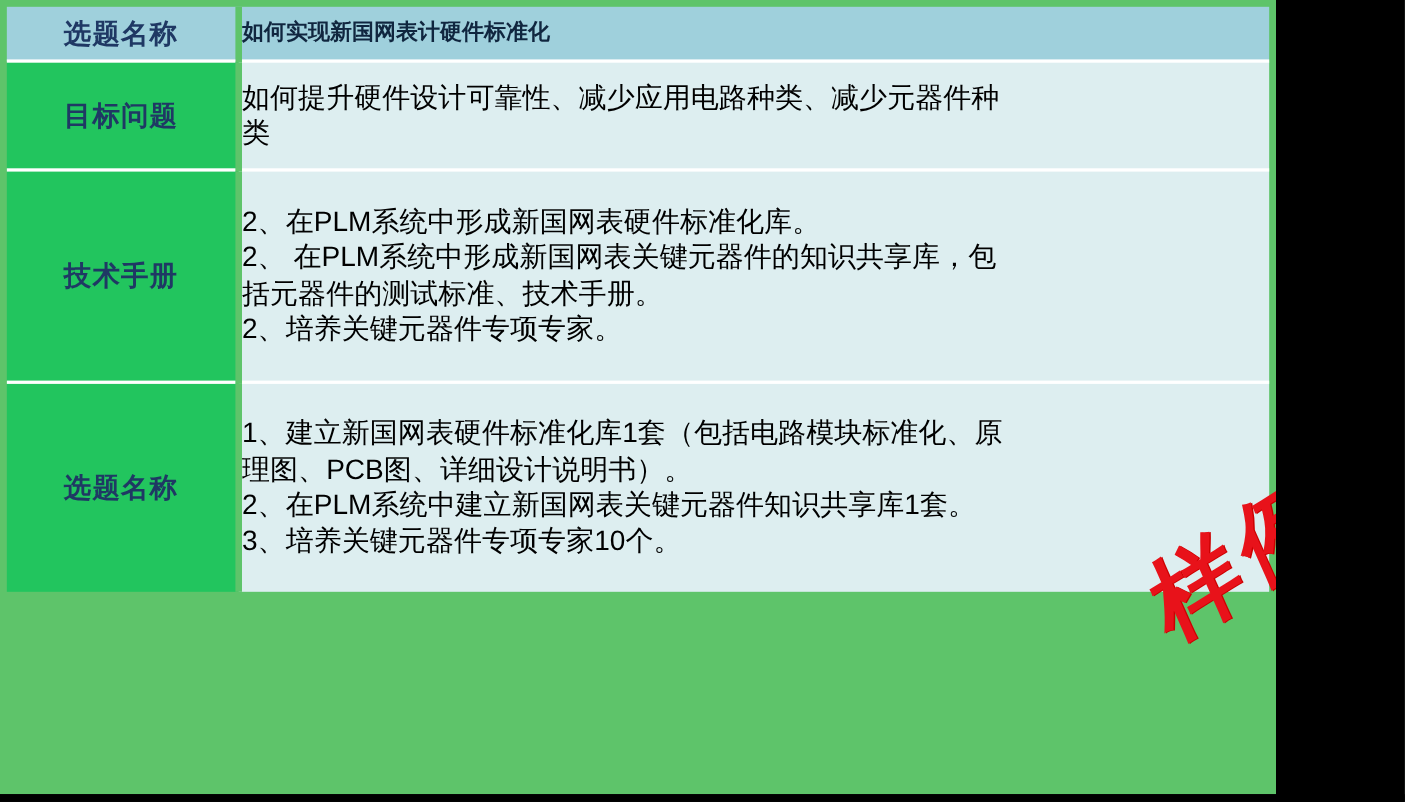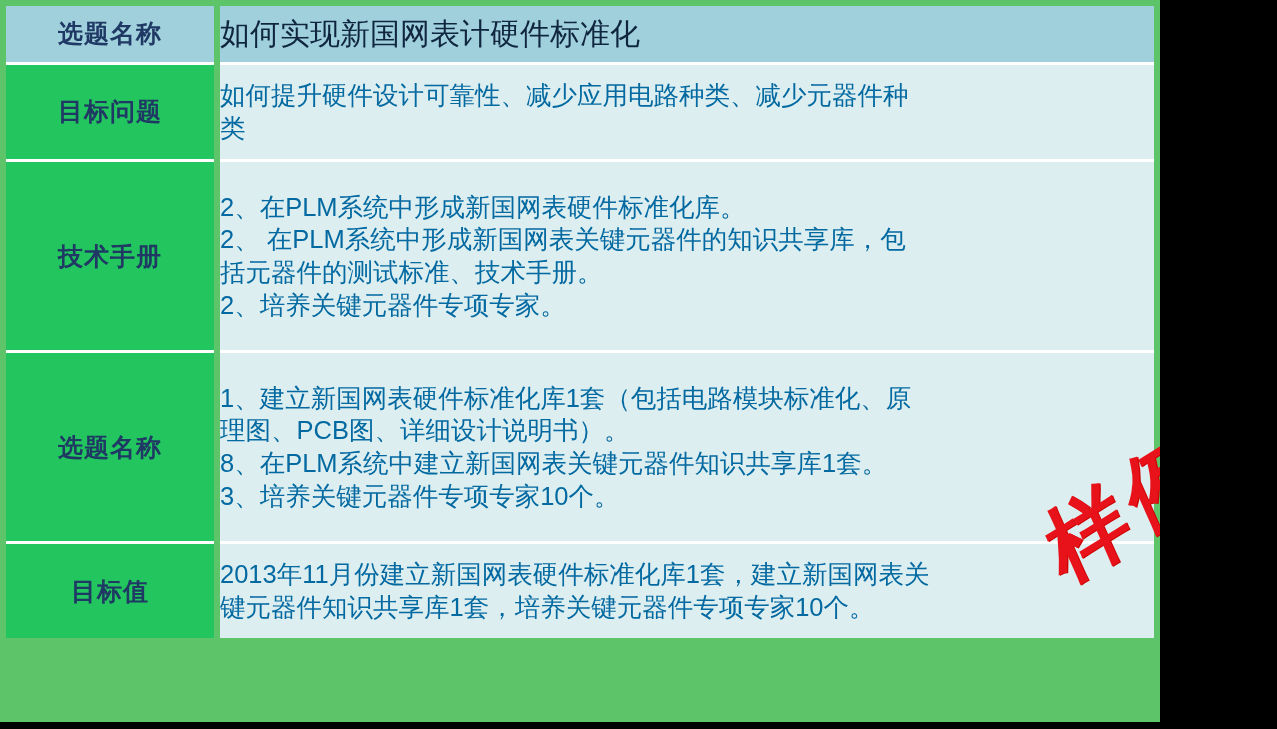--- a/index.html
+++ b/index.html
@@ -34,56 +34,56 @@
     position: absolute;
     left: 6px;
     top: 6px;
     width: 1148px;
     height: 712px;
     overflow: hidden;
   }
   table.spec {
     border-collapse: collapse;
     width: 1148px;
-    height: 632px;
+    height: 532px;
     table-layout: fixed;
     padding-left: 44px;
   }
   table.spec td {
     vertical-align: middle;
     padding: 0;
   }
   td.label {
     width: 208px;
     background: #22c55e;
     color: #1f3864;
     font-weight: bold;
     font-size: 25px;
     text-align: center;
     letter-spacing: 1px;
     border-right: 6px solid #5ec46a;
     border-bottom: 3px solid #ffffff;
   }
   td.value {
     background: #ddeef0;
-    color: #0369a1;
+    color: #000000;
     font-size: 25.5px;
     line-height: 1.28;
     padding: 6px 14px 6px 12px;
     border-bottom: 3px solid #ffffff;
   }
   tr.header td.label {
     background: #9fd0dc;
     font-size: 25px;
   }
   tr.header td.value {
     background: #9fd0dc;
     color: #10263f;
-    font-weight: normal;
-    font-size: 30px;
+    font-weight: bold;
+    font-size: 20px;
   }
   tr:last-child td.label,
   tr:last-child td.value {
     border-bottom: none;
   }
   .line {
     display: block;
     white-space: nowrap;
   }
   
@@ -159,29 +159,22 @@
           <span class="line">2、 在PLM系统中形成新国网表关键元器件的知识共享库，包</span>
           <span class="line">括元器件的测试标准、技术手册。</span>
           <span class="line">2、培养关键元器件专项专家。</span>
         </td>
       </tr>
       <tr>
         <td class="label">选题名称</td>
         <td class="value">
           <span class="line">1、建立新国网表硬件标准化库1套（包括电路模块标准化、原</span>
           <span class="line">理图、PCB图、详细设计说明书）。</span>
-          <span class="line">8、在PLM系统中建立新国网表关键元器件知识共享库1套。</span>
+          <span class="line">2、在PLM系统中建立新国网表关键元器件知识共享库1套。</span>
           <span class="line">3、培养关键元器件专项专家10个。</span>
-        </td>
-      </tr>
-      <tr>
-        <td class="label">目标值</td>
-        <td class="value">
-          <span class="line">2013年11月份建立新国网表硬件标准化库1套，建立新国网表关</span>
-          <span class="line">键元器件知识共享库1套，培养关键元器件专项专家10个。</span>
         </td>
       </tr>
     </tbody>
       </table>
   </div>
 
   <div class="stamp">
     <span class="c1">样</span>
     <span class="c2">例</span>
   </div>

